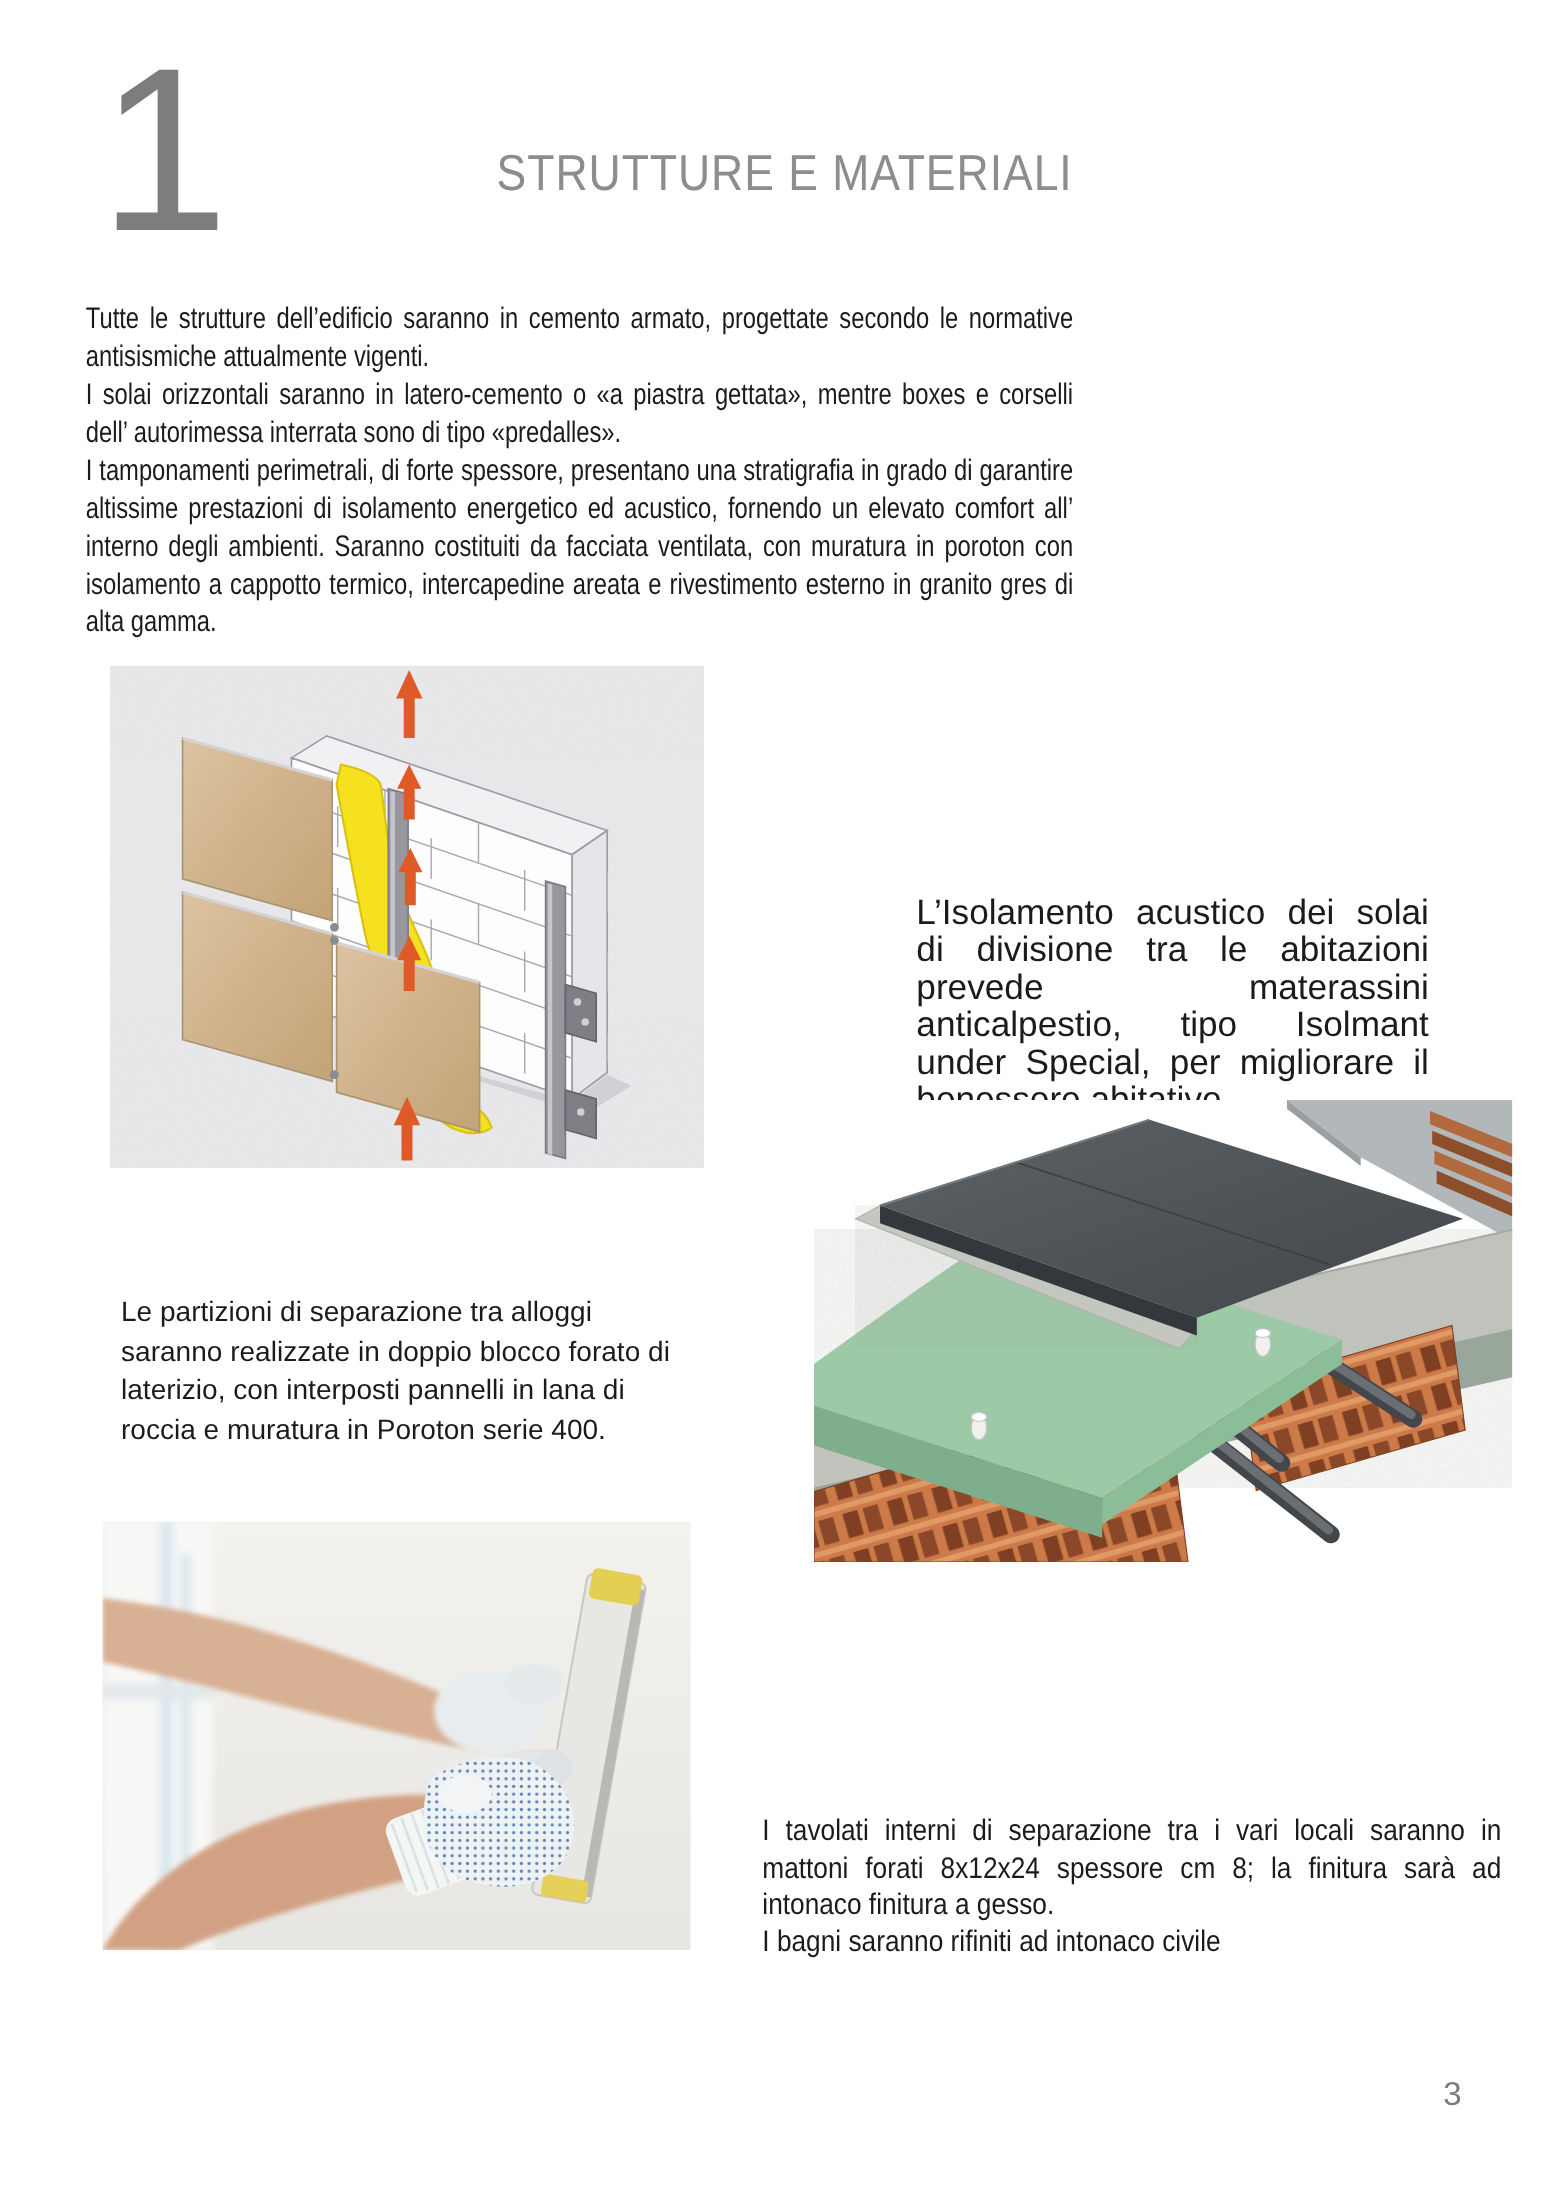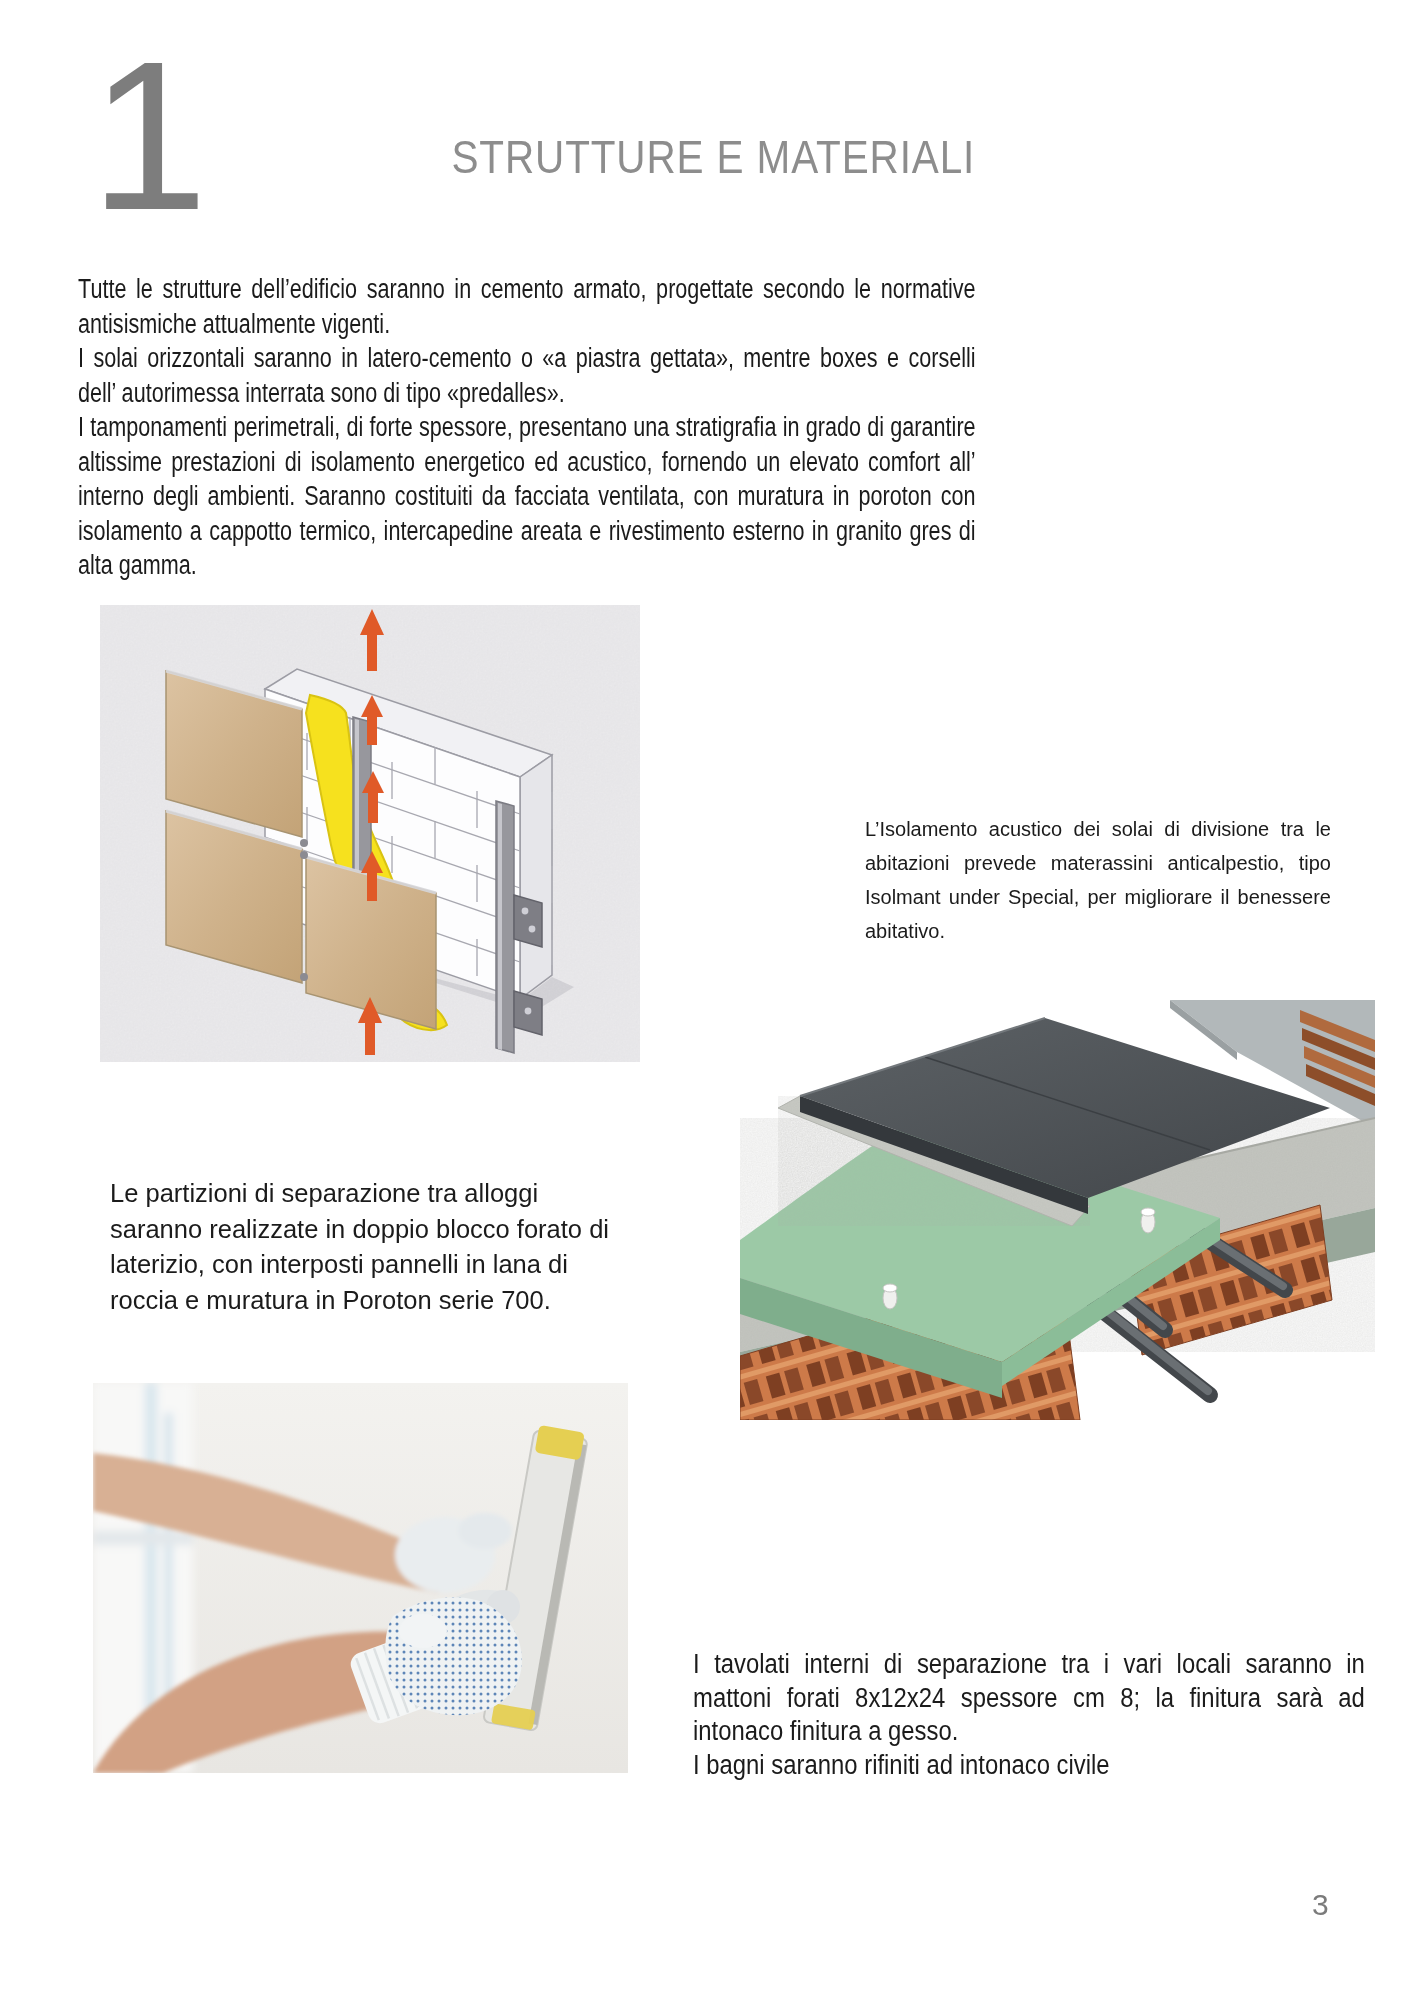--- a/index.html
+++ b/index.html
@@ -15,21 +15,21 @@
   .page-title{
     right:439px;top:130px;font-size:46px;color:#8d8d8d;white-space:nowrap;
     transform:scaleX(0.88);transform-origin:right center;letter-spacing:1px;
   }
   .intro-block{
     left:78px;top:272px;width:1122px;transform:scaleX(0.8);transform-origin:left top;
     font-size:27px;line-height:34.5px;text-align:justify;
   }
   .intro-block p{margin:0;}
   .acoustic-block{
-    left:865px;top:812px;width:466px;font-size:20px;line-height:34px;
+    left:833px;top:812px;width:466px;font-size:32px;line-height:34px;
     text-align:justify;
   }
   .partitions-block{
     left:110px;top:1176px;width:515px;font-size:25.5px;line-height:35.5px;
     text-align:left;
   }
   .interior-block{
     left:693px;top:1648px;width:760px;transform:scaleX(0.884);transform-origin:left top;
     font-size:27px;line-height:33.5px;text-align:justify;
   }
@@ -206,21 +206,21 @@
 
   <g>
     <ellipse cx="150" cy="298" rx="7" ry="11" fill="#f0f0ee" stroke="#c5c5c2"></ellipse>
     <ellipse cx="150" cy="288" rx="7" ry="4" fill="#ffffff" stroke="#c5c5c2"></ellipse>
     <ellipse cx="408" cy="222" rx="7" ry="11" fill="#f0f0ee" stroke="#c5c5c2"></ellipse>
     <ellipse cx="408" cy="212" rx="7" ry="4" fill="#ffffff" stroke="#c5c5c2"></ellipse>
   </g>
 </svg>
 </div>
 
-<div class="abs partitions-block">Le partizioni di separazione tra alloggi saranno realizzate in doppio blocco forato di laterizio, con interposti pannelli in lana di roccia e muratura in Poroton serie 700.</div>
+<div class="abs partitions-block">Le partizioni di separazione tra alloggi saranno realizzate in doppio blocco forato di laterizio, con interposti pannelli in lana di roccia e muratura in Poroton serie 400.</div>
 
 <div class="abs img-box" style="left:93px;top:1383px;width:535px;height:390px;">
 <svg width="535" height="390" viewBox="0 0 535 390">
   <defs>
     <linearGradient id="wallGrad" x1="0" y1="0" x2="0" y2="1">
       <stop offset="0" stop-color="#f3f2ef"></stop>
           <stop offset="1" stop-color="#e8e6e2"></stop>
     </linearGradient>
     <filter id="soft">
           <feGaussianBlur stdDeviation="2.2"></feGaussianBlur>

